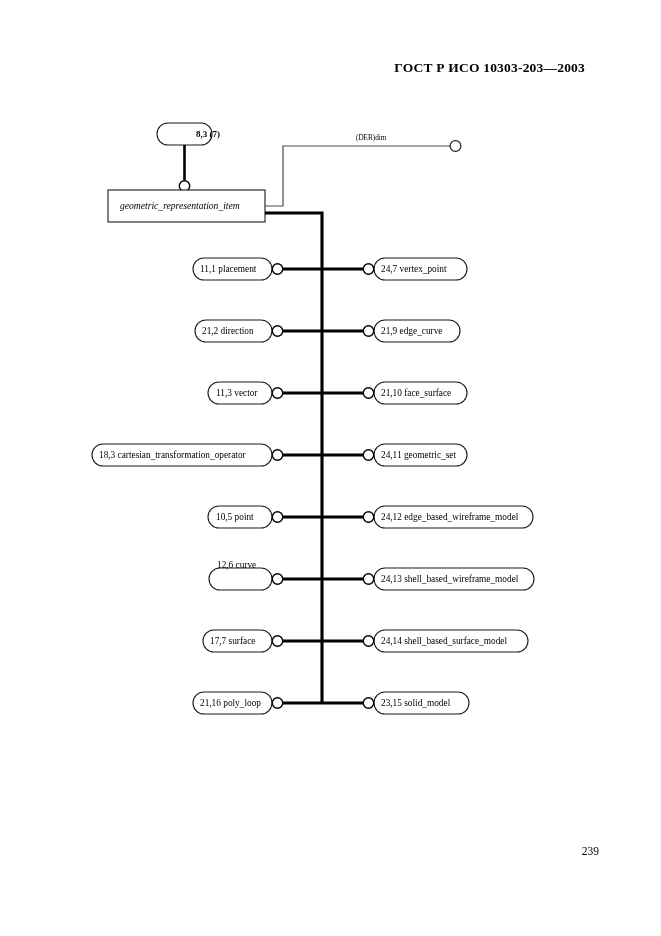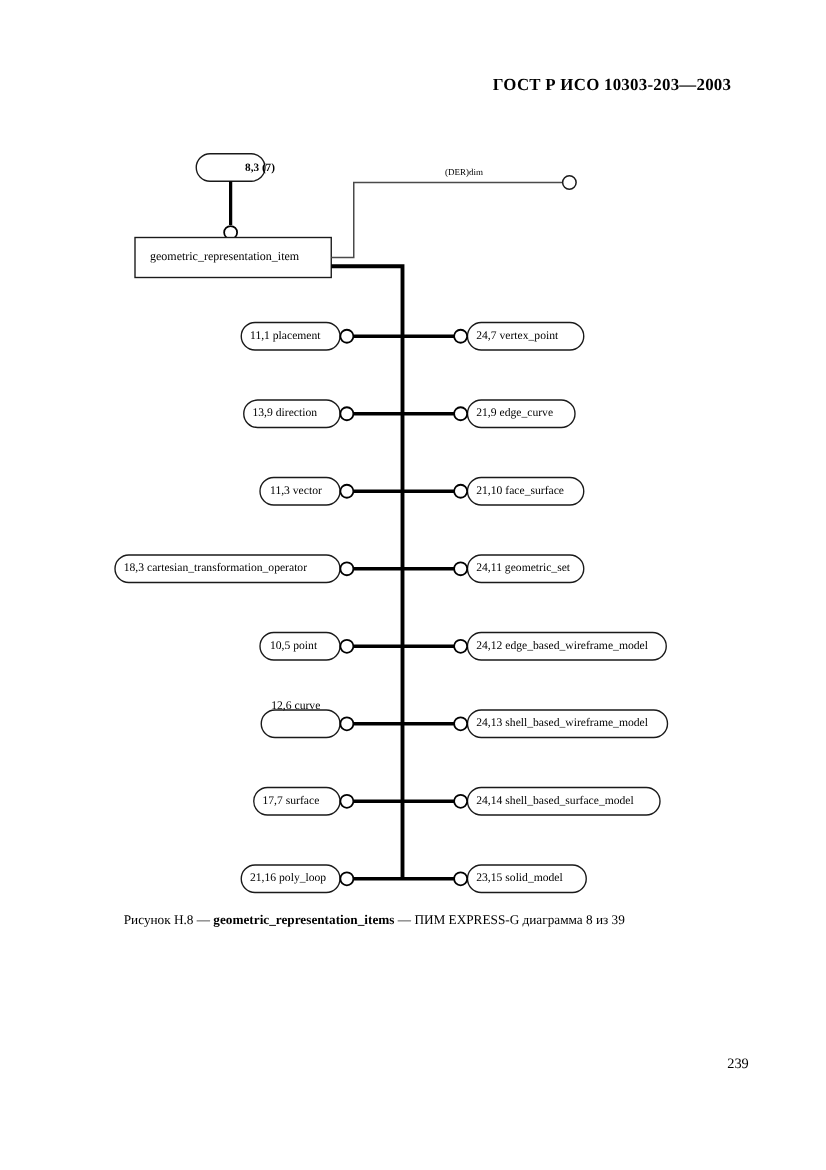--- a/index.html
+++ b/index.html
@@ -55,20 +55,21 @@
     color: #000;
     white-space: nowrap;
     line-height: 1;
   }
   .entity-label {
     position: absolute;
     font-family: "Liberation Serif", serif;
     font-size: 9.6px;
     white-space: nowrap;
     line-height: 1;
+    font-style: italic;
   }
   .attr-label {
     position: absolute;
     font-family: "Liberation Serif", serif;
     font-size: 7.2px;
     white-space: nowrap;
     line-height: 1;
   }
 
   
@@ -165,38 +166,35 @@
 
     </svg>
 
     <div class="node-label" style="left:168px; top:130px; font-weight:bold; font-size:9px;padding-left:28px;">8,3 (7)</div>
 
     <div class="entity-label" style="left:120px; top:201px;">geometric_representation_item</div>
 
     <div class="attr-label" style="left:356px; top:135px;">(DER)dim</div>
 
     <div class="node-label" style="left:200px; top:265px;">11,1 placement</div>
-    <div class="node-label" style="left:202px; top:327px;">13,9 direction</div>
+    <div class="node-label" style="left:202px; top:327px;">21,2 direction</div>
     <div class="node-label" style="left:216px; top:389px;">11,3 vector</div>
     <div class="node-label" style="left:99px; top:451px;">18,3 cartesian_transformation_operator</div>
     <div class="node-label" style="left:216px; top:513px;">10,5 point</div>
     <div class="node-label" style="left:217px; top:561px;">12,6 curve</div>
     <div class="node-label" style="left:210px; top:637px;">17,7 surface</div>
     <div class="node-label" style="left:200px; top:699px;text-align:center;">21,16 poly_loop</div>
 
     <div class="node-label" style="left:381px; top:265px;">24,7 vertex_point</div>
     <div class="node-label" style="left:381px; top:327px;">21,9 edge_curve</div>
     <div class="node-label" style="left:381px; top:389px;">21,10 face_surface</div>
     <div class="node-label" style="left:381px; top:451px;">24,11 geometric_set</div>
     <div class="node-label" style="left:381px; top:513px;">24,12 edge_based_wireframe_model</div>
     <div class="node-label" style="left:381px; top:575px;">24,13 shell_based_wireframe_model</div>
     <div class="node-label" style="left:381px; top:637px;">24,14 shell_based_surface_model</div>
     <div class="node-label" style="left:381px; top:699px;">23,15 solid_model</div>
 
   </div>
 
-  <div class="fig-caption">
-    <span>Рисунок Н.8 — </span><b>geometric_representation_items</b><span> — ПИМ EXPRESS-G диаграмма 8 из 39</span>
-  </div>
 
   <div class="page-number">239</div>
 
 </div>
 
 </body></html>

